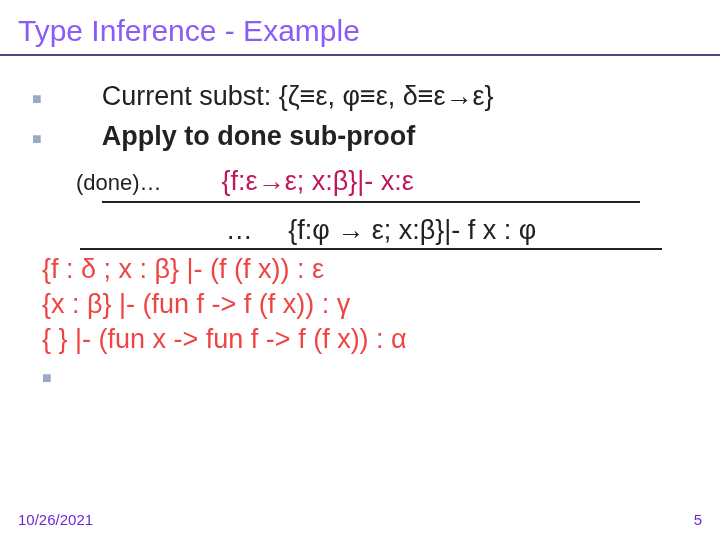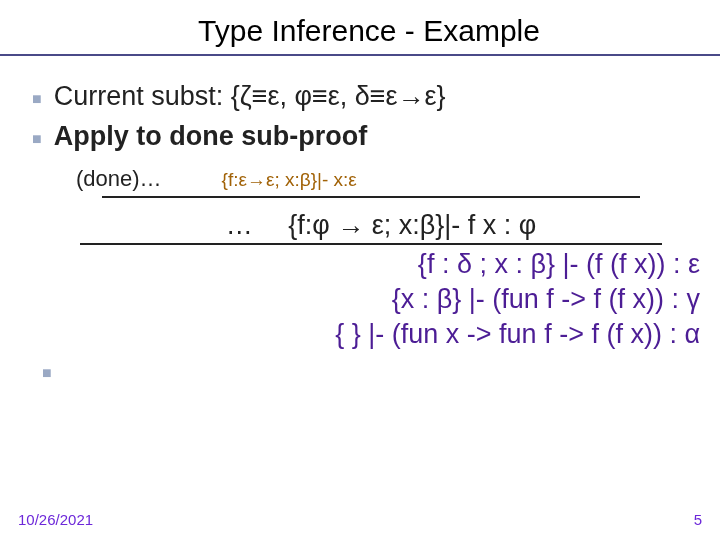--- a/index.html
+++ b/index.html
@@ -5,25 +5,24 @@
   * { margin: 0; padding: 0; box-sizing: border-box; }
   body {
     width: 720px;
     height: 540px;
     background: #ffffff;
     font-family: Arial, Helvetica, sans-serif;
     position: relative;
     overflow: hidden;
   }
   .title {
-    color: #000000;
+    color: #8b5cf6;
     font-size: 30px;
     padding: 14px 0 6px 18px;
     font-weight: normal;
-    text-align: center;
   }
   .hr-top {
     border: none;
     border-top: 2px solid #4a4a88;
     margin: 0 0 24px 0;
   }
   .content {
     padding: 0 20px 0 32px;
   }
   .bullet-row {
@@ -34,41 +33,42 @@
   .bullet {
     color: #9aa9c4;
     font-size: 16px;
     margin-right: 12px;
     margin-top: 10px;
   }
   .bullet-text {
     color: #222;
     font-size: 27px;
     line-height: 1.25;
+    margin-left: 48px;
   }
   .bold { font-weight: bold; }
   .proof-block {
     margin-top: 12px;
     padding-left: 10px;
   }
   .done-row {
     display: flex;
     align-items: baseline;
     gap: 60px;
     margin-bottom: 4px;
   }
   .done-label {
     color: #222;
     font-size: 22px;
     padding-left: 34px;
     text-align: right;
   }
   .done-right {
-    font-size: 19px;
-    color: #a16207;
+    font-size: 27px;
+    color: #be185d;
   }
   .rule-line {
     border: none;
     border-top: 2px solid #222;
     margin: 2px 60px 4px 60px;
   }
   .rule-line.wide {
     margin: 2px 38px 4px 38px;
   }
   .row2 {
@@ -76,22 +76,22 @@
     color: #222;
     text-align: center;
     padding-left: 20px;
     margin-top: 12px;
   }
   .row2 .dots {
     margin-right: 28px;
   }
   .centered {
     font-size: 27px;
-    color: #4c1d95;
-    text-align: right;
+    color: #ef4444;
+    text-align: left;
     margin: 4px 0;
   }
   .last-bullet {
     display: flex;
     align-items: flex-start;
     margin-top: 2px;
     padding-left: 0;
   }
   .last-bullet .bullet {
     margin-top: 10px;

